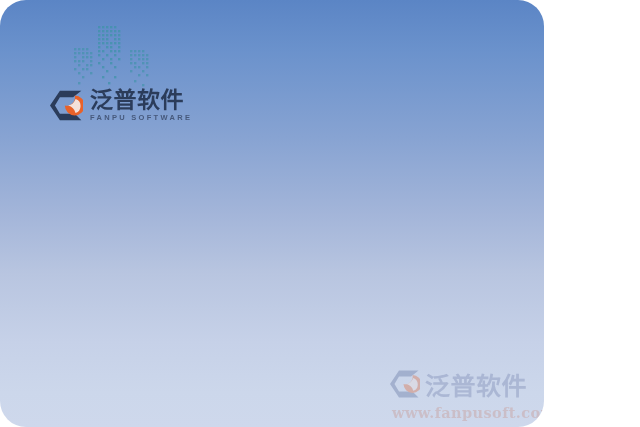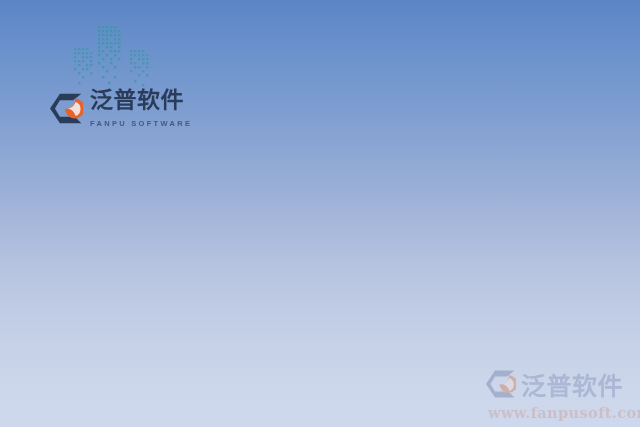--- a/index.html
+++ b/index.html
@@ -3,34 +3,35 @@
 <meta charset="utf-8">
 <title>FanPu Software Banner</title>
 <style>
   html, body {
     margin: 0;
     padding: 0;
     background: #ffffff;
   }
   #banner {
     position: relative;
-    width: 640px;
+    width: 544px;
     height: 427px;
     overflow: hidden;
     font-family: "Liberation Sans", "DejaVu Sans", sans-serif;
     
     background: linear-gradient(to bottom,
         #5b85c5 0%,
         #6b92cc 12%,
         #87a3d2 32%,
         #a3b5d9 50%,
         #b8c5e0 64%,
         #c6d1e8 80%,
         #ccd7eb 92%,
         #ced8ec 100%);
+    border-radius: 26px;
   }
 
   
   #skyline {
     position: absolute;
     left: 68px;
     top: 22px;
     width: 100px;
     height: 76px;
     opacity: 0.85;
@@ -65,21 +66,21 @@
     letter-spacing: 0.5px;
     line-height: 1.02;
     white-space: nowrap;
   }
   #logo-en {
     font-family: "Liberation Sans", sans-serif;
     font-size: 7.5px;
     font-weight: bold;
     color: #46597c;
     letter-spacing: 2.3px;
-    margin-top: 8px;
+    margin-top: 2px;
     white-space: nowrap;
   }
 
   
   #headline {
     position: absolute;
     left: 0;
     right: 0;
     top: 186px;
     text-align: center;

